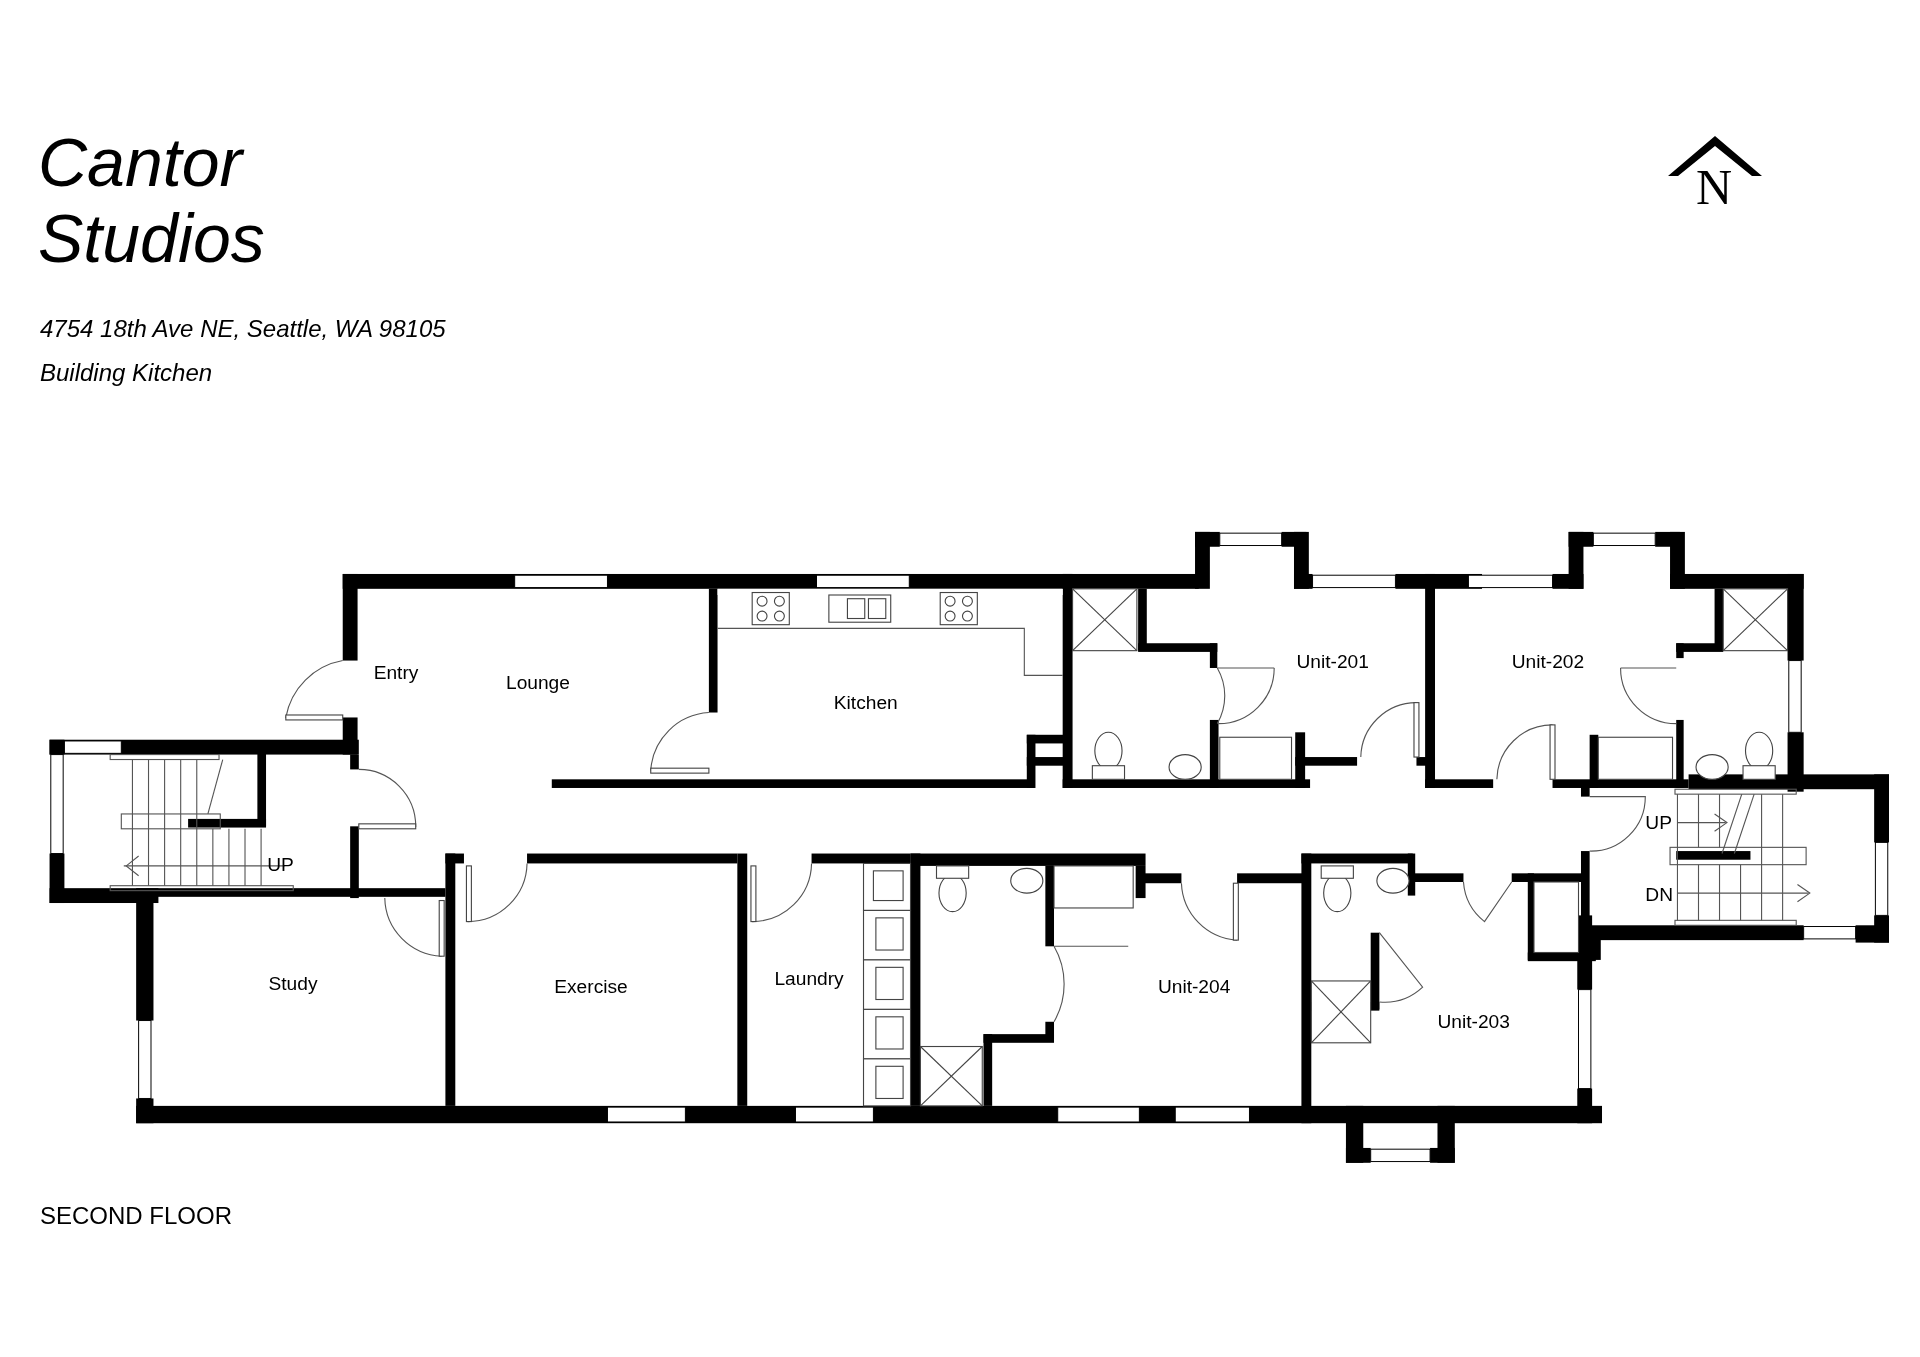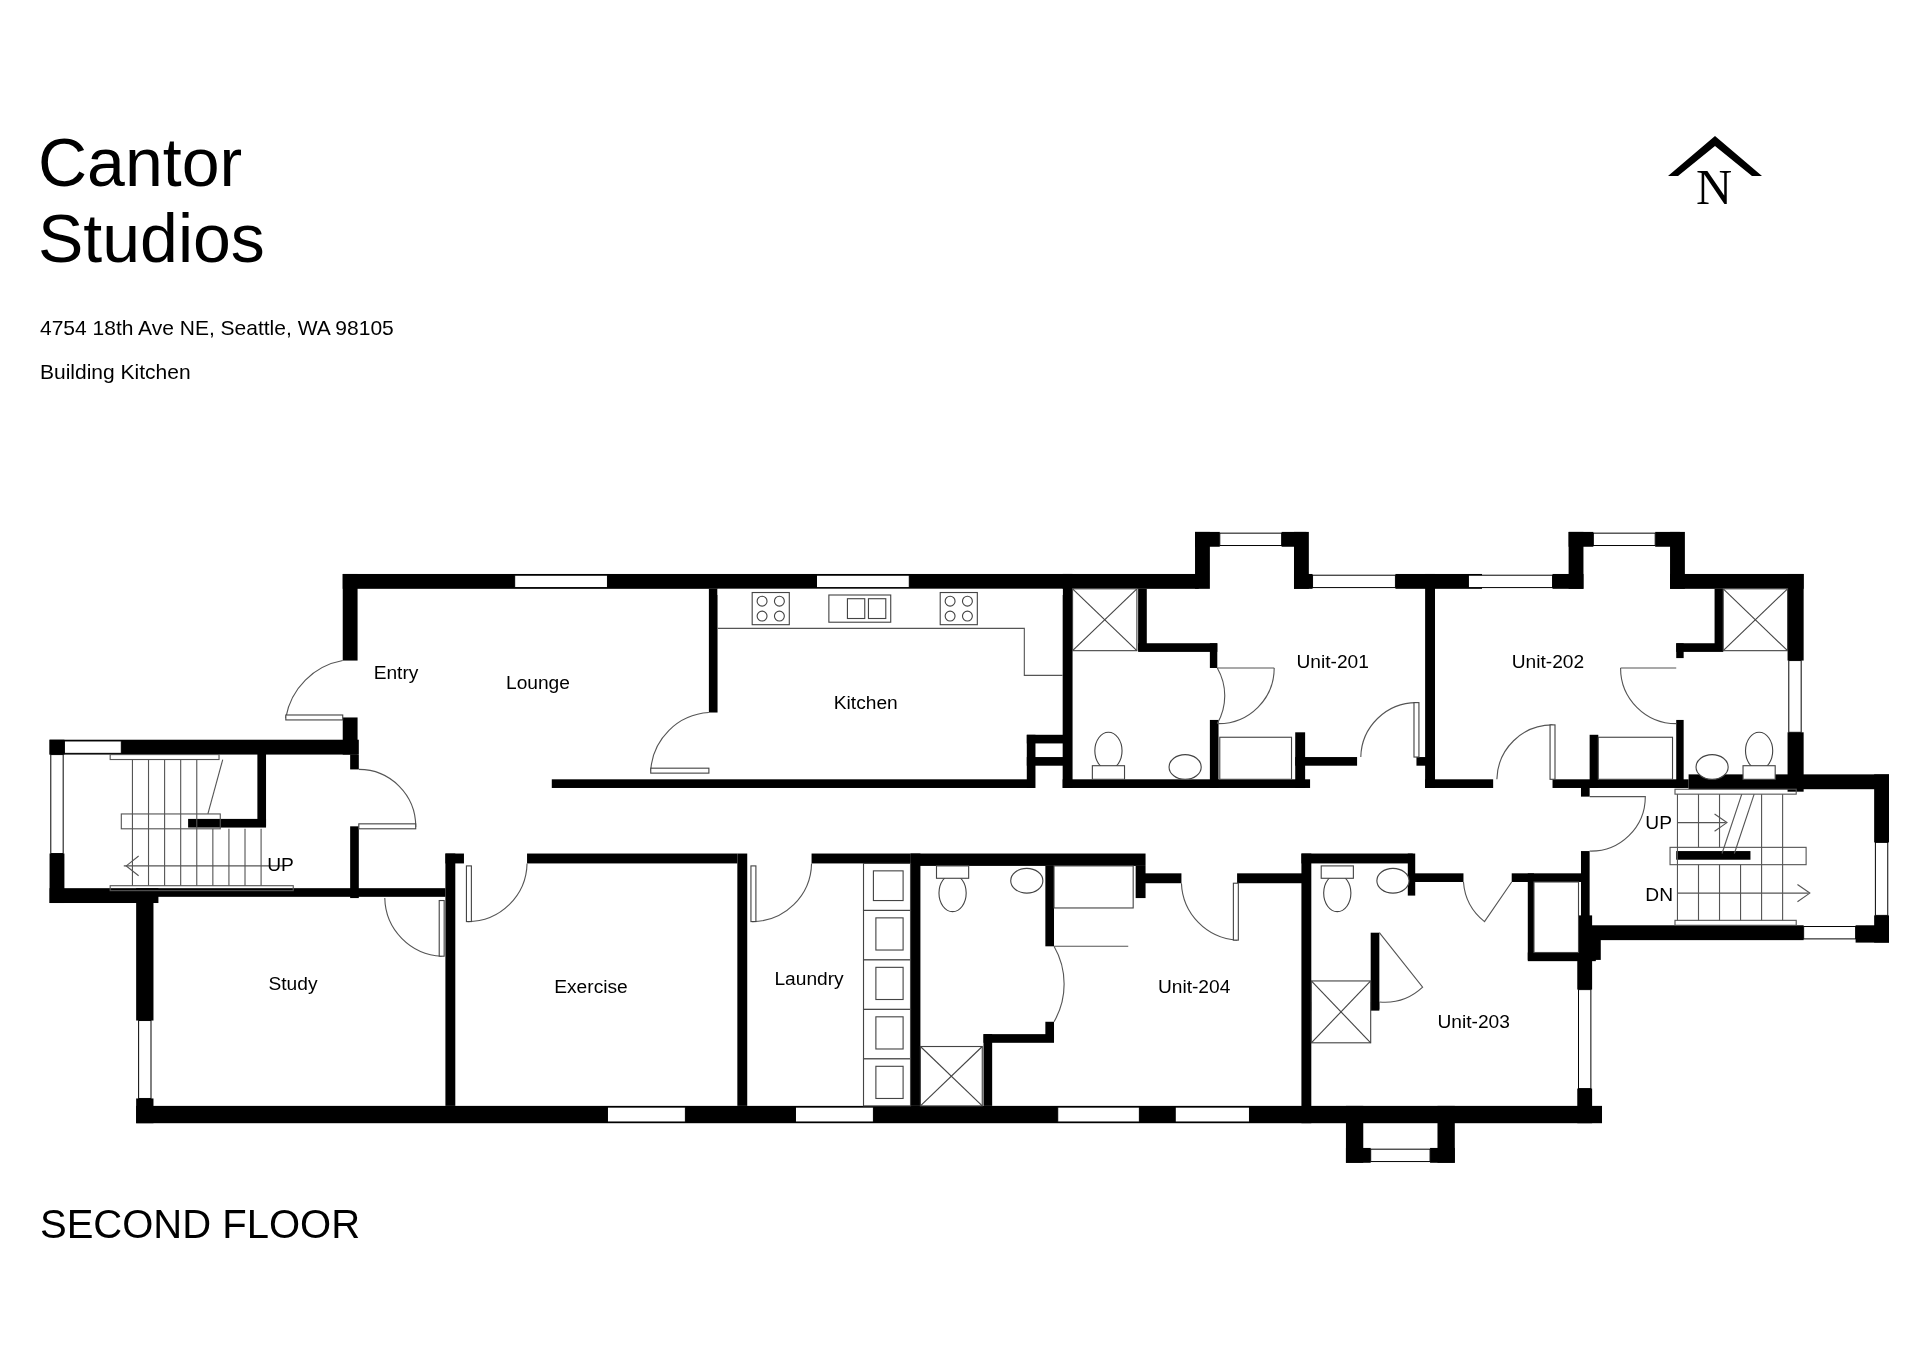--- a/index.html
+++ b/index.html
@@ -1,23 +1,23 @@
 <!DOCTYPE html>
 <html><head>
 <meta charset="utf-8">
 <style>
   html, body { margin:0; padding:0; background:#ffffff; }
   body { width:1920px; height:1357px; position:relative; overflow:hidden; font-family:"Liberation Sans", sans-serif; color:#000; }
-  .title { position:absolute; left:38px; font-size:68px; line-height:1; font-weight:400; letter-spacing:0; }
+  .title { position:absolute; left:38px; font-size:68px; line-height:1; font-weight:400; letter-spacing:0;font-style:italic; }
   #t1 { top:128px; }
   #t2 { top:204px; }
-  .sub { position:absolute; left:40px; font-size:21px; line-height:1; }
+  .sub { position:absolute; left:40px; font-size:24px; line-height:1;font-style:italic; }
   #addr { top:317px; }
   #layout { top:361px; }
-  #floor { position:absolute; left:40px; top:1204px; font-size:40px; line-height:1; }
+  #floor { position:absolute; left:40px; top:1204px; font-size:24px; line-height:1; }
   #north { position:absolute; left:1668px; top:136px; width:94px; height:80px; }
   #north .n { position:absolute; left:28px; top:26px; font-family:"Liberation Serif", serif; font-size:50px; line-height:1; }
   #plan { position:absolute; left:0; top:0; width:1920px; height:1357px; }
   .wall { fill:#000; }
   .win { fill:#fff; stroke:#000; stroke-width:0.8; }
   .thin { fill:none; stroke:#555; stroke-width:0.9; }
   .fix { fill:#fff; stroke:#444; stroke-width:0.9; }
   .lbl { font-family:"Liberation Sans", sans-serif; font-size:15.5px; fill:#000; }
 </style>
 </head>

